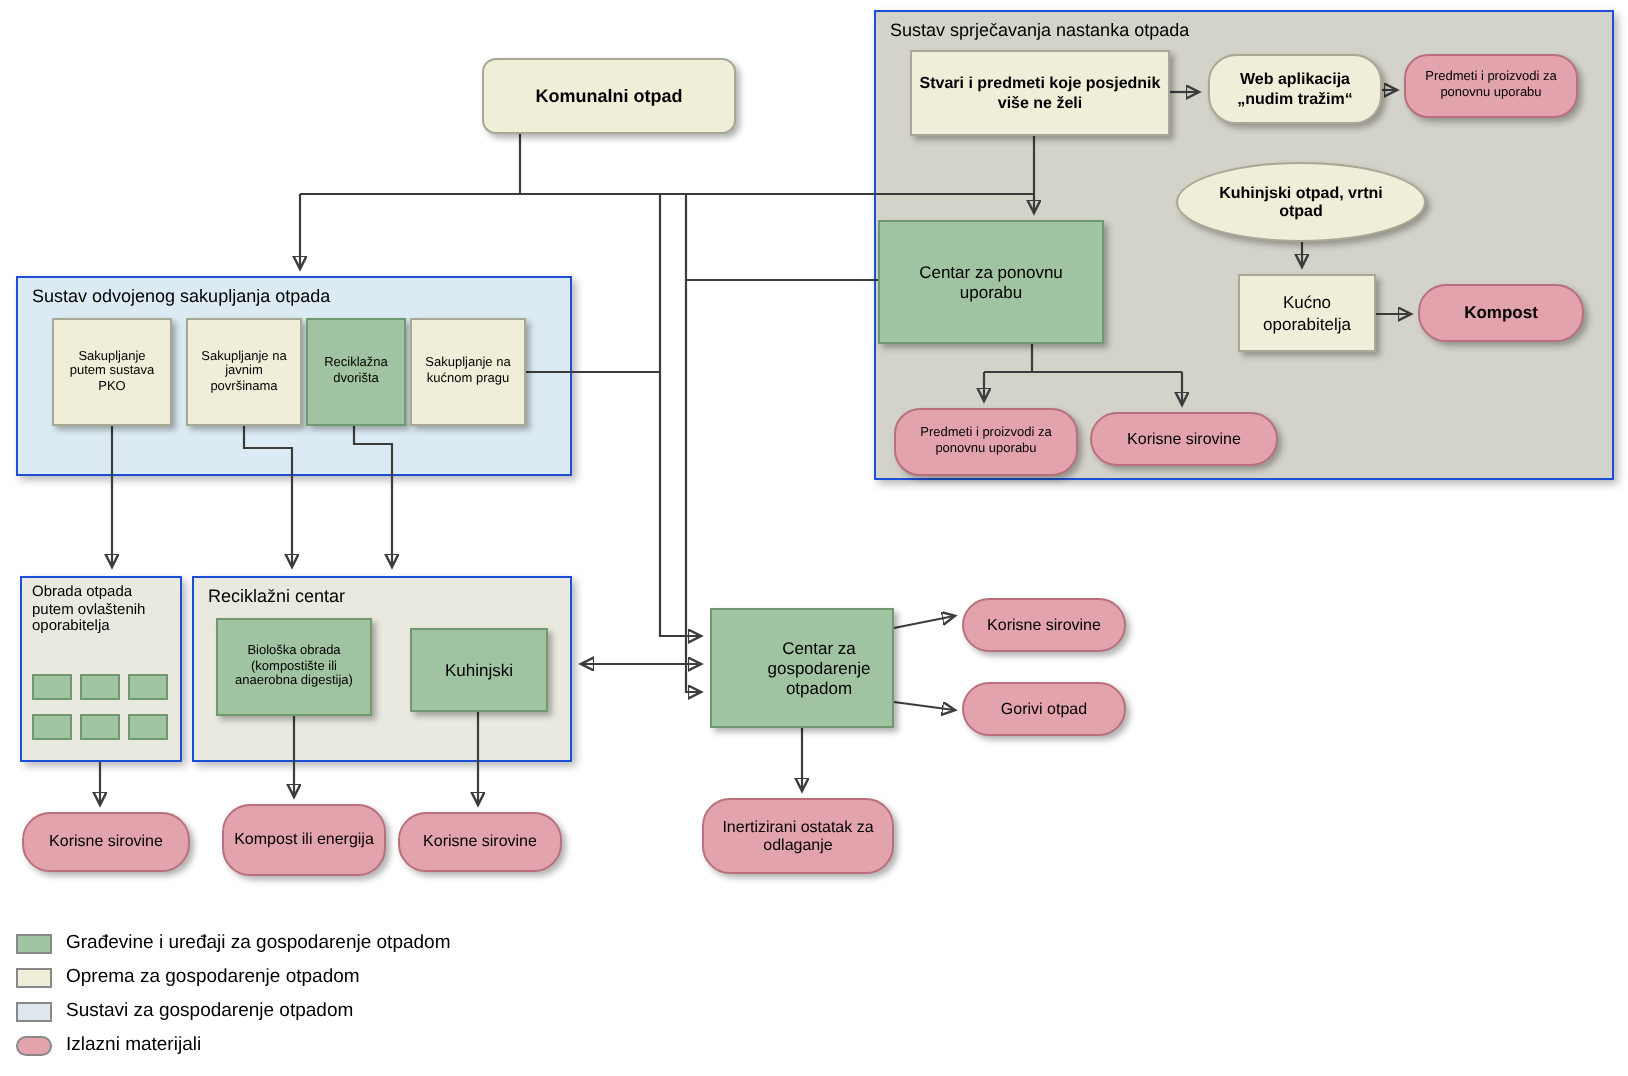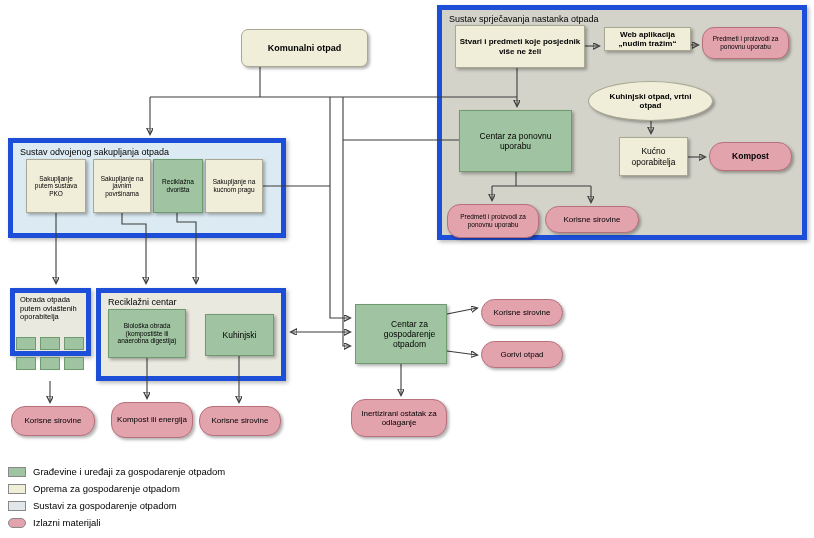--- a/index.html
+++ b/index.html
@@ -1,19 +1,19 @@
 <!DOCTYPE html>
 <html><head>
 <meta charset="utf-8">
 <style>
   * { margin:0; padding:0; box-sizing:border-box; }
   html,body { background:#fff; font-family:"Liberation Sans", sans-serif; }
   #canvas { position:relative; width:814px; height:538px; background:#fff; overflow:hidden; }
 
-  .container { position:absolute; z-index:1; border:5px solid #1d4ed8; box-shadow:2px 2px 4px rgba(0,0,0,.28); }
+  .container { position:absolute; z-index:1; border:1px solid #1d4ed8; box-shadow:2px 2px 4px rgba(0,0,0,.28); }
   .container.gray  { background:#d3d3ca; }
   .container.blue  { background:#dcebf3; }
   .container.lgray { background:#e9e9e0; }
   .container-title { font-size:9px; color:#000; padding:4px 4px 0 7px; line-height:1.15; }
 
   .node { position:absolute; z-index:10; display:flex; align-items:center; justify-content:center;
           text-align:center; color:#000; border:1px solid #9a9a8c; padding:2px 3px; line-height:1.18;
           box-shadow:2px 2px 3px rgba(0,0,0,.3); }
   .green { background:#a0c4a1; border-color:#6f9a70; }
   .cream { background:#f0edd8; border-color:#a8a894; }
@@ -41,21 +41,21 @@
 <div id="canvas">
 
   <div class="container gray" style="left:437px;top:5px;width:370px;height:235px;">
     <div class="container-title">Sustav sprječavanja nastanka otpada</div>
   </div>
 
   <div class="container blue" style="left:8px;top:138px;width:278px;height:100px;">
     <div class="container-title">Sustav odvojenog sakupljanja otpada</div>
   </div>
 
-  <div class="container lgray" style="left:10px;top:288px;width:81px;height:68px;">
+  <div class="container lgray" style="left:10px;top:288px;width:81px;height:93px;">
     <div class="container-title" style="font-size:7.5px;padding:3px 3px 0 5px;">Obrada otpada putem ovlaštenih oporabitelja</div>
   </div>
 
   <div class="container lgray" style="left:96px;top:288px;width:190px;height:93px;">
     <div class="container-title">Reciklažni centar</div>
   </div>
 
   <div class="cell" style="left:16px;top:337px;width:20px;height:13px;"></div>
   <div class="cell" style="left:40px;top:337px;width:20px;height:13px;"></div>
   <div class="cell" style="left:64px;top:337px;width:20px;height:13px;"></div>
@@ -94,27 +94,27 @@
     <path d="M50,381 V402" marker-end="url(#arr)"></path>
     <path d="M147,358 V398" marker-end="url(#arr)"></path>
     <path d="M239,356 V402" marker-end="url(#arr)"></path>
     <path d="M291,332 H350" marker-start="url(#arr)" marker-end="url(#arr)"></path>
   </svg>
 
   <div class="node cream rounded bold" style="left:204px;top:29px;width:127px;height:38px;font-size:9px;margin-left:37px;">Komunalni otpad</div>
 
   <div class="node cream bold" style="left:455px;top:25px;width:130px;height:43px;font-size:8px;">Stvari i predmeti koje posjednik više ne želi</div>
 
-  <div class="node cream bold" style="left:604px;top:27px;width:87px;height:24px;font-size:8px;">Web aplikacija „nudim tražim“</div>
+  <div class="node cream bold" style="left:604px;top:27px;width:87px;height:35px;font-size:8px;border-radius:14px;">Web aplikacija „nudim tražim“</div>
 
   <div class="node pink" style="left:702px;top:27px;width:87px;height:32px;font-size:6.5px;border-radius:12px;">Predmeti i proizvodi za ponovnu uporabu</div>
 
   <div class="node cream ellipse bold" style="left:588px;top:81px;width:125px;height:40px;font-size:8px;padding:0 12px;">Kuhinjski otpad, vrtni otpad</div>
 
-  <div class="node green" style="left:459px;top:110px;width:113px;height:62px;font-size:8.5px;">Centar za ponovnu uporabu</div>
+  <div class="node green" style="left:439px;top:110px;width:113px;height:62px;font-size:8.5px;">Centar za ponovnu uporabu</div>
 
   <div class="node cream" style="left:619px;top:137px;width:69px;height:39px;font-size:8.5px;">Kućno oporabitelja</div>
 
   <div class="node pink" style="left:709px;top:142px;width:83px;height:29px;font-size:8.5px;font-weight:bold;">Kompost</div>
 
   <div class="node pink" style="left:447px;top:204px;width:92px;height:34px;font-size:6.5px;border-radius:13px;">Predmeti i proizvodi za ponovnu uporabu</div>
 
   <div class="node pink" style="left:545px;top:206px;width:94px;height:27px;font-size:8px;">Korisne sirovine</div>
 
   <div class="node cream" style="left:26px;top:159px;width:60px;height:54px;font-size:6.5px;">Sakupljanje putem sustava PKO</div>

